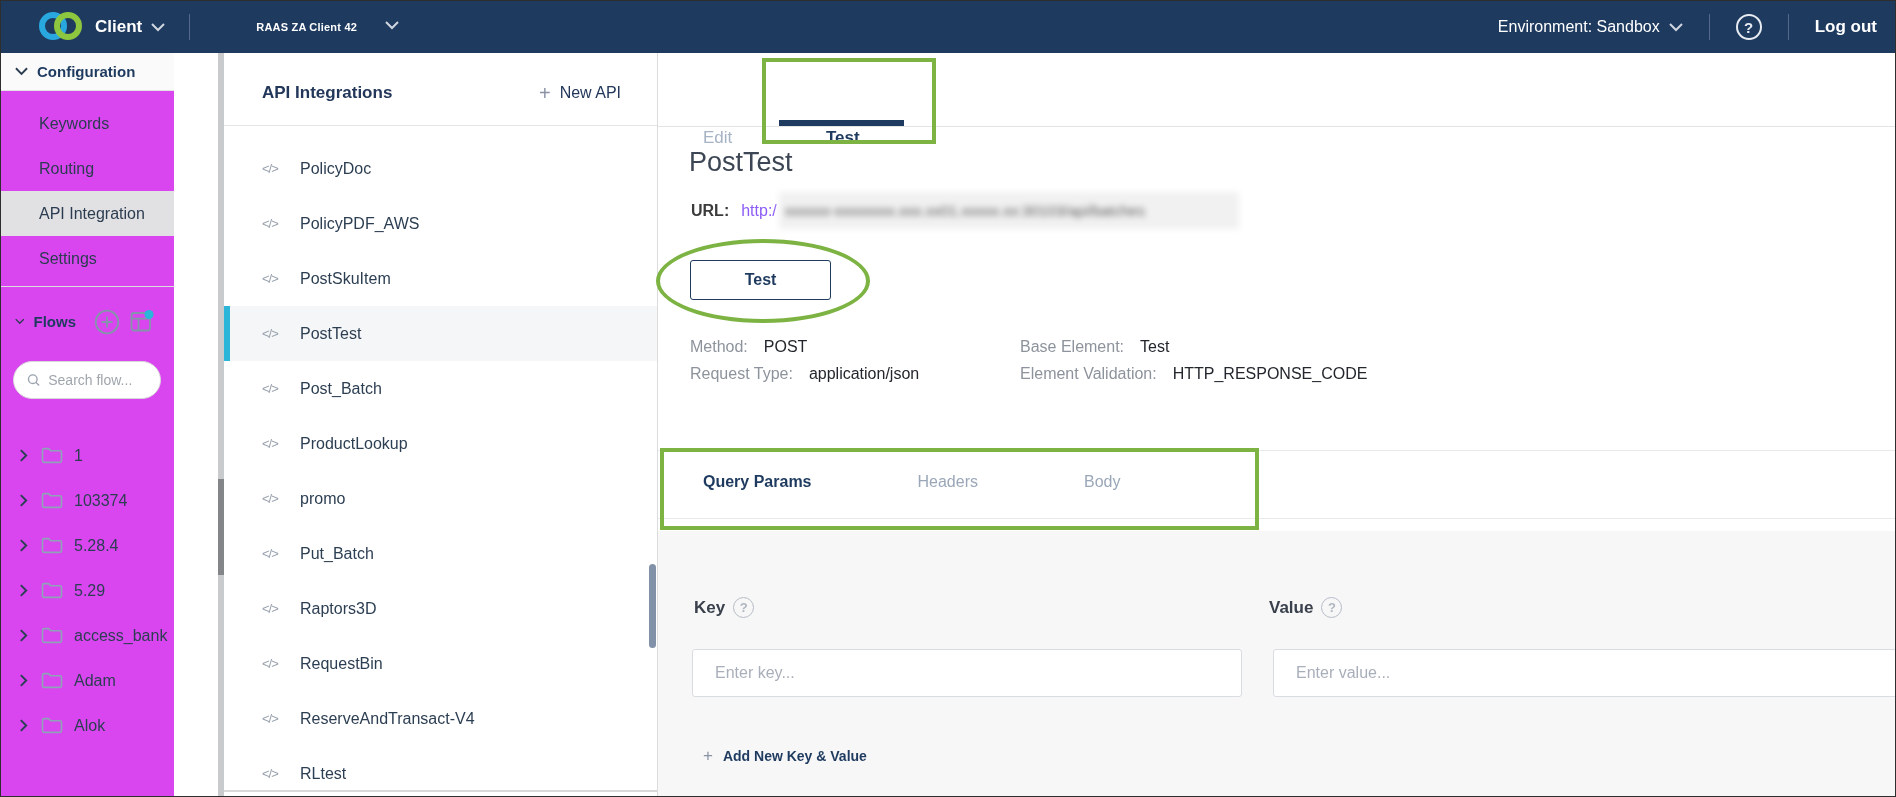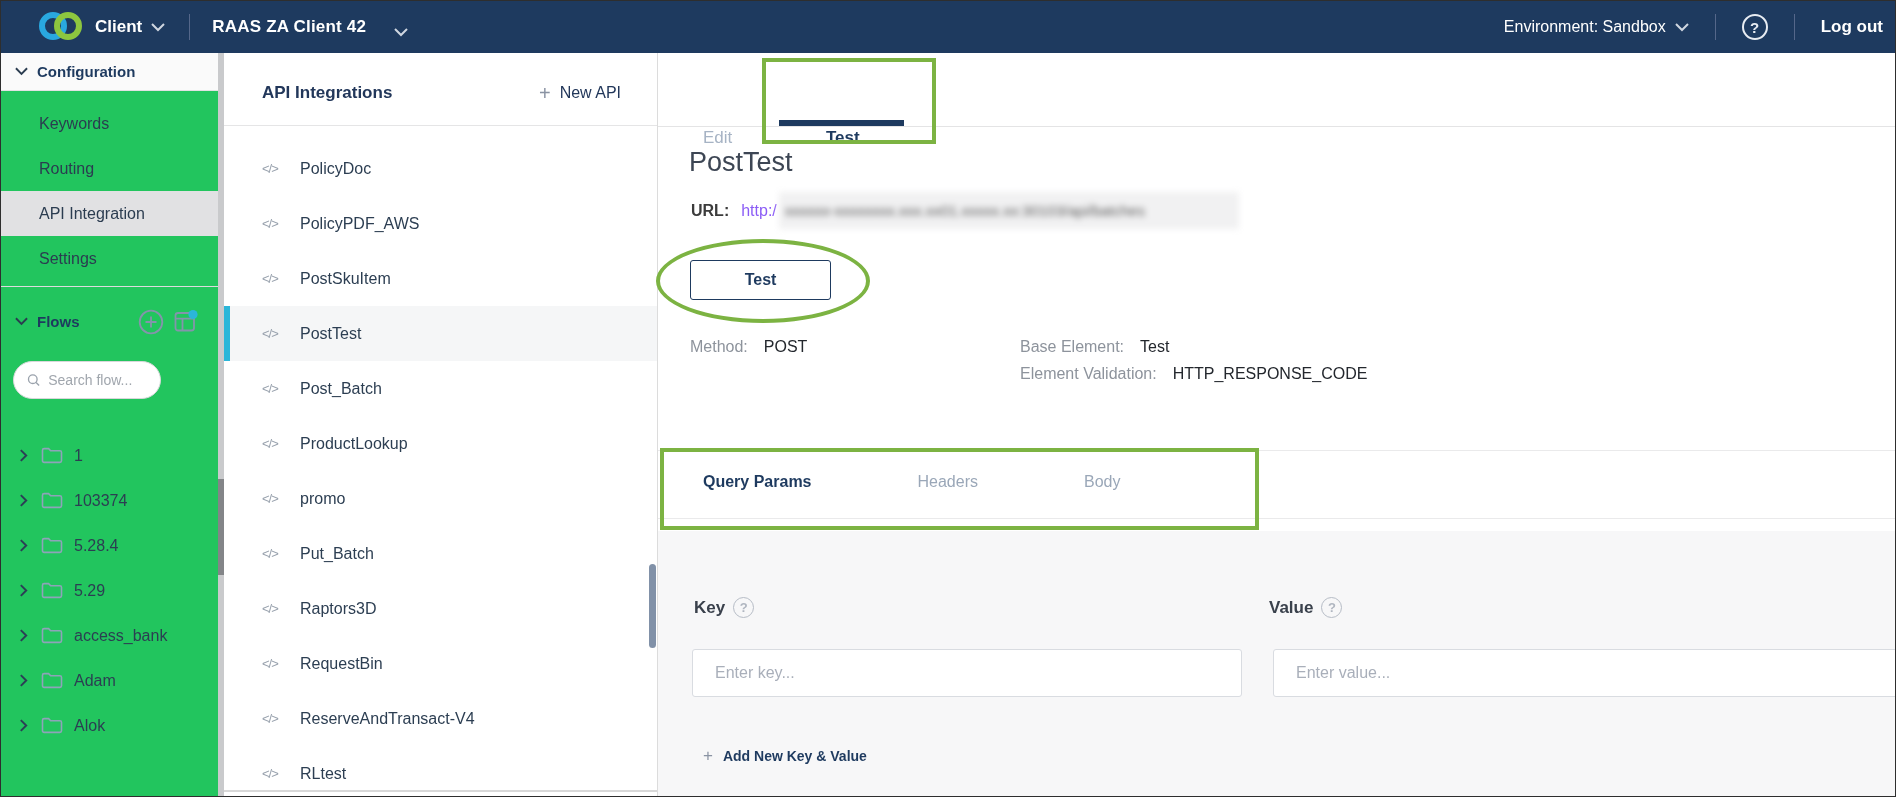--- a/index.html
+++ b/index.html
@@ -8,30 +8,30 @@
 
   
   .topbar { position:absolute; left:0; top:0; width:100%; height:52px; background:#1e3a5f; display:flex; align-items:center; color:#fff; }
   .logo { position:relative; width:44px; height:30px; margin-left:38px; flex:0 0 auto; }
   .ring { position:absolute; top:0; width:28px; height:28px; border-radius:50%; }
   .ring.blue { left:0; border:6px solid #29a8e0; }
   .ring.green { left:15px; border:6px solid #8dc63f; }
   .brand { font-size:17px; font-weight:bold; margin-left:12px; }
   .chev { width:14px; height:9px; margin-left:9px; }
   .tb-divider { width:1px; height:26px; background:#55678a; margin:0 22px 0 24px; }
-  .client-sel { font-size:17px; font-weight:bold; letter-spacing:.2px; display:flex; align-items:flex-end; cursor:pointer; }
+  .client-sel { font-size:11px; font-weight:bold; letter-spacing:.2px; display:flex; align-items:flex-start; cursor:pointer;margin-left:44px; }
   .client-sel .chev { margin-left:28px; }
-  .tb-right { margin-left:auto; display:flex; align-items:center; margin-right:12px; }
+  .tb-right { margin-left:auto; display:flex; align-items:center; margin-right:18px; }
   .env { font-size:16px; display:flex; align-items:center; cursor:pointer; }
   .help-circle { width:26px; height:26px; border:2px solid #e8ecf2; border-radius:50%; display:flex; align-items:center; justify-content:center; font-size:15px; font-weight:bold; color:#e8ecf2; cursor:pointer; }
   .tb-right .tb-divider { margin:0 26px; }
   .logout { font-size:17px; font-weight:bold; cursor:pointer; }
 
   
-  .sidebar { position:absolute; left:0; top:52px; width:217px; height:745px; background:#22c55e; }
+  .sidebar { position:absolute; left:0; top:52px; width:173px; height:745px; background:#d946ef; }
   .section-head { height:38px; display:flex; align-items:center; padding-left:14px; gap:9px; background:#fafafa; border-bottom:1px solid #e2e2e3; }
   .section-head .label { font-size:15px; font-weight:bold; color:#1e3a5f; }
   .cfg-list { padding-top:10px; }
   .cfg-item { height:45px; display:flex; align-items:center; padding-left:38px; font-size:16px; color:#2b3c50; cursor:pointer; }
   .cfg-item.selected { background:#e1e1e3; }
   .side-divider { height:1px; background:#dcdcde; margin-top:5px; }
   .flows-head { margin-top:16px; height:37px; display:flex; align-items:center; padding:0 20px 0 14px; gap:9px; background:transparent; }
   .flows-head .label { font-size:15px; font-weight:bold; color:#1e3a5f; }
   .flows-head .spacer { flex:1; }
   .icon-btn { display:flex; align-items:center; cursor:pointer; }
@@ -369,20 +369,21 @@
     <div class="url-row">
       <span class="url-label">URL:</span>
       <span class="url-prefix">http:/</span>
       <span class="url-redacted">xxxxxx-xxxxxxxx.xxx.xx01.xxxxx.xx:30103/api/batches</span>
     </div>
 
     <button class="test-btn">Test</button>
 
     <div class="meta-col meta-left">
       <div><span class="lab">Method:</span><span class="val">POST</span></div>
+      <div><span class="lab">Request Type:</span><span class="val">application/json</span></div>
     </div>
     <div class="meta-col meta-right">
       <div><span class="lab">Base Element:</span><span class="val">Test</span></div>
       <div><span class="lab">Element Validation:</span><span class="val">HTTP_RESPONSE_CODE</span></div>
     </div>
 
     <div class="subtab-line-top"></div>
     <div class="subtabs">
         <span class="subtab selected">Query Params</span>
 

